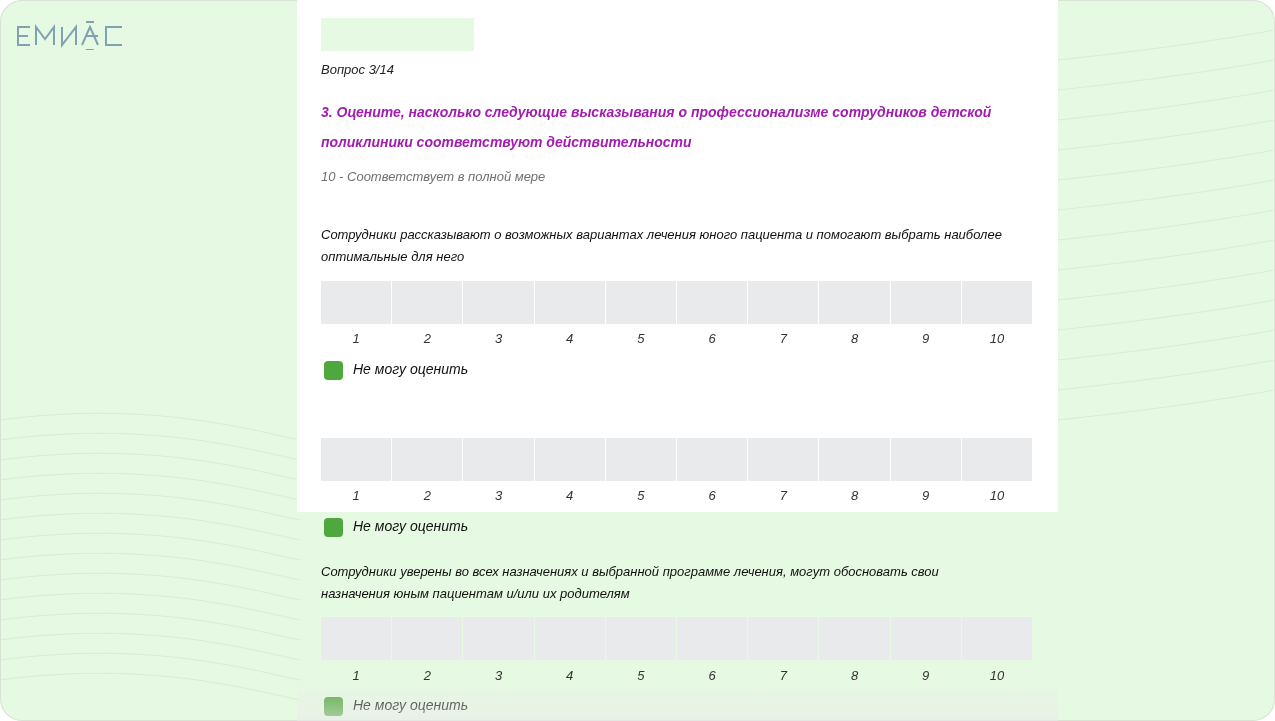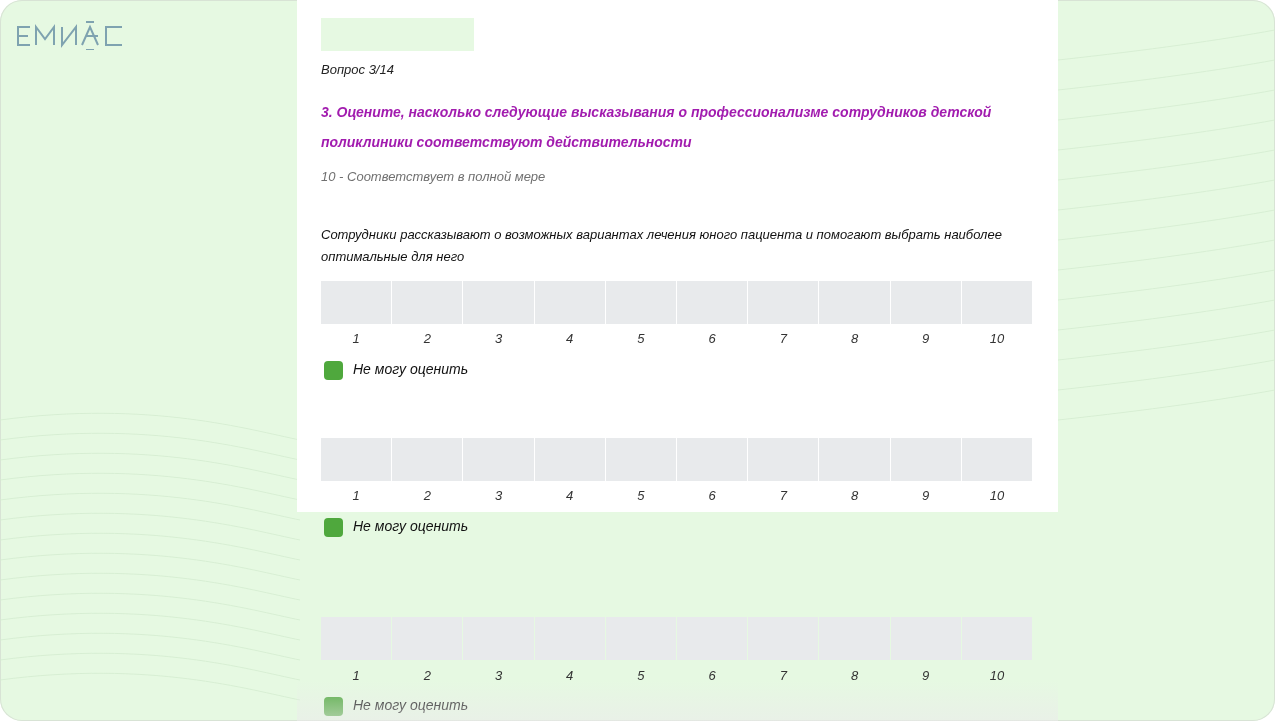--- a/index.html
+++ b/index.html
@@ -176,20 +176,21 @@
     <div class="num">7</div>
     <div class="num">8</div>
     <div class="num">9</div>
     <div class="num">10</div>
   </div>
   <div class="na" style="top:518px;">
     <span class="box"></span>
     <span>Не могу оценить</span>
   </div>
 
+  <div class="stmt" style="top:561px;">Сотрудники уверены во всех назначениях и выбранной программе лечения, могут обосновать свои назначения юным пациентам и/или их родителям</div>
   <div class="scale" style="top:617px;">
     <div class="cell"></div>
     <div class="cell"></div>
     <div class="cell"></div>
     <div class="cell"></div>
     <div class="cell"></div>
     <div class="cell"></div>
     <div class="cell"></div>
     <div class="cell"></div>
     <div class="cell"></div>

